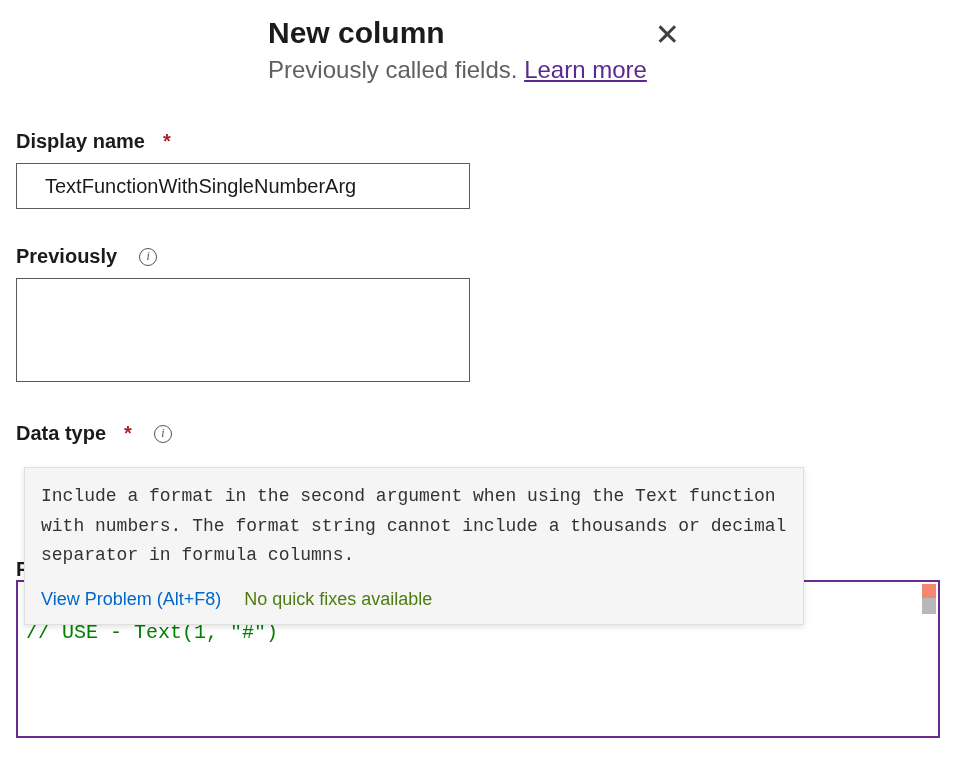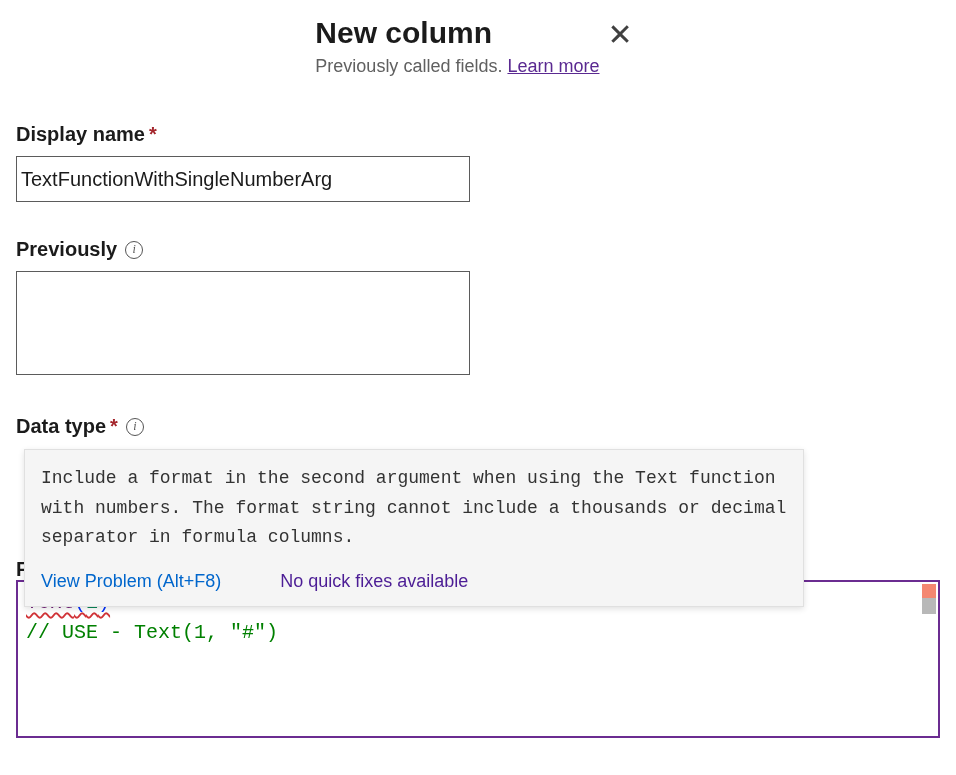--- a/index.html
+++ b/index.html
@@ -21,21 +21,21 @@
       justify-content: center;
       align-items: flex-start;
     }
     .panel-title {
       font-size: 30px;
       font-weight: 600;
       color: #1b1b1b;
       margin-bottom: 6px;
     }
     .subtitle-row {
-      font-size: 18px;
+      font-size: 24px;
       color: #606060;
       margin-bottom: 46px;
     }
     .learn-more-link {
       color: #5a2991;
       text-decoration: underline;
       cursor: pointer;
     }
     .close-btn {
       font-size: 30px;
@@ -45,21 +45,21 @@
       line-height: 1;
       padding: 4px 8px;
     }
     .field-label {
       font-size: 20px;
       font-weight: 600;
       color: #1b1b1b;
       margin-bottom: 10px;
       display: flex;
       align-items: center;
-      gap: 4px;
+      gap: 18px;
     }
     .required-star {
       color: #a4262c;
       font-weight: 600;
     }
     .info-icon {
       display: inline-flex;
       align-items: center;
       justify-content: center;
       width: 18px;
@@ -70,21 +70,21 @@
       font-family: Georgia, serif;
       font-style: italic;
       color: #555;
       font-weight: normal;
       margin-left: 4px;
     }
     .text-input {
       width: 454px;
       height: 46px;
       border: 1px solid #5b5b5b;
-      padding: 8px 4px;
+      padding: 8px 28px;
       font-size: 20px;
       font-family: inherit;
       color: #1b1b1b;
       background: #fff;
     }
     .textarea-input {
       width: 454px;
       height: 104px;
       border: 1px solid #5b5b5b;
       padding: 8px 12px;
@@ -97,21 +97,21 @@
     .section {
       margin-bottom: 36px;
     }
     .section-datatype {
       margin-bottom: 16px;
       position: relative;
     }
     .tooltip-box {
       position: absolute;
       left: 24px;
-      top: 449px;
+      top: 467px;
       width: 780px;
       background: #f5f5f5;
       border: 1px solid #e0e0e0;
       box-shadow: 0 2px 6px rgba(0,0,0,0.12);
       font-family: 'Consolas', 'Courier New', monospace;
       font-size: 18px;
       color: #333;
       z-index: 10;
     }
     .tooltip-message {
@@ -121,22 +121,21 @@
     .tooltip-actions {
       padding: 6px 16px 14px 16px;
       font-family: 'Segoe UI', sans-serif;
       font-size: 18px;
     }
     .view-problem {
       color: #0066cc;
       margin-right: 18px;
     }
     .no-fixes {
-      color: #4c1d95;
-      margin-left: 36px;
+      color: #4d7c0f;
     }
     .formula-editor {
       position: absolute;
       left: 16px;
       top: 580px;
       width: 924px;
       height: 158px;
       border: 2px solid #6b2c91;
       background: #fff;
       font-family: 'Consolas', 'Courier New', monospace;

